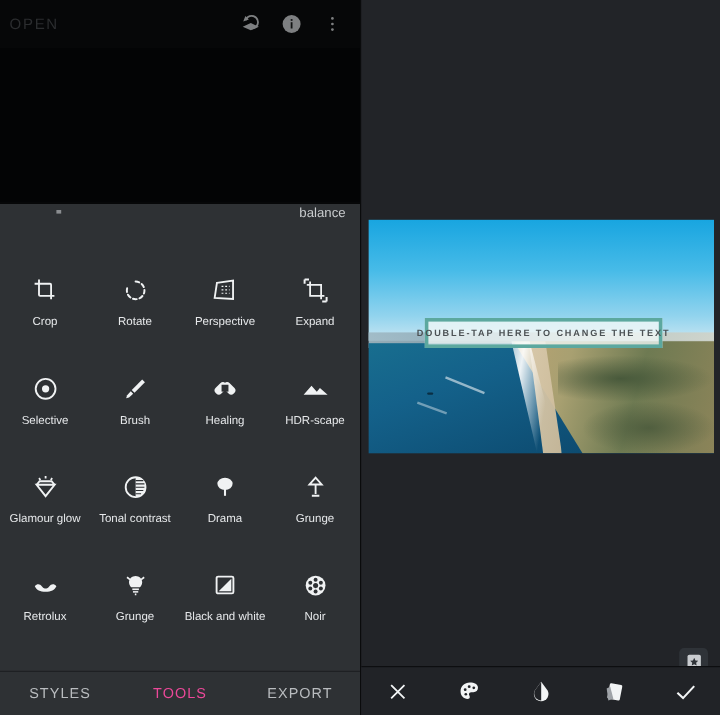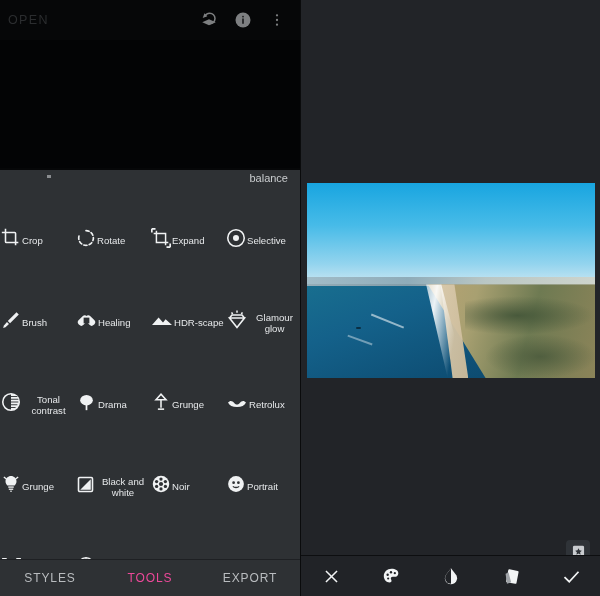--- a/index.html
+++ b/index.html
@@ -12,22 +12,22 @@
   .topbar-title{font-size:12.5px;letter-spacing:1.4px;color:#2b2d2f;margin-left:8px;flex:1;}
   .tb-ic{width:34px;height:34px;display:flex;align-items:center;justify-content:center;opacity:.55;}
   .canvas-left{position:absolute;top:40px;left:0;width:300px;height:128px;background:#030405;}
 
   .toolsheet{position:absolute;left:0;top:170px;width:300px;height:390px;background:#2e3134;}
   .peek{position:absolute;top:0;left:0;width:300px;height:22px;}
   .peek-lbl{position:absolute;right:12px;top:2px;font-size:11px;color:#c9ccce;padding-left:33px;}
   .peek-dot{position:absolute;left:47px;top:5px;width:4px;height:3px;background:#8a8d90;}
 
   .grid{position:absolute;top:22px;left:0;width:300px;display:flex;flex-wrap:wrap;}
-  .cell{width:75px;height:82px;display:flex;flex-direction:row;align-items:center;
-        justify-content:flex-start;padding-top:10px;box-sizing:border-box;position:relative;}
+  .cell{width:75px;height:82px;display:flex;flex-direction:column;align-items:center;
+        justify-content:flex-end;padding-top:10px;box-sizing:border-box;position:relative;}
   .ic{height:30px;display:flex;align-items:center;justify-content:center;}
   .cell-lbl{margin-top:6px;font-size:9.6px;line-height:11.5px;color:#e6e8ea;text-align:center;
             max-width:70px;}
 
   .tabbar{position:absolute;bottom:0;left:0;width:300px;height:36px;background:#2e3134;
           border-top:1px solid #1e2023;display:flex;align-items:center;}
   .tab{flex:1;text-align:center;font-size:12px;letter-spacing:.9px;color:#b9bcbf;}
   .tab.active{color:#ec4899;}
 
   
@@ -125,20 +125,29 @@
 
         <div class="cell">
           <div class="ic">
             <svg width="22" height="22" viewBox="0 0 24 24" fill="none" stroke="#f0f2f3" stroke-width="1.8" stroke-dasharray="3.4 2.6" stroke-linecap="round">
               <path d="M12 4a8 8 0 1 1-7 4.2"></path>
             </svg>
           </div>
           <div class="cell-lbl">Rotate</div>
         </div>
 
+        <div class="cell">
+          <div class="ic">
+            <svg width="23" height="23" viewBox="0 0 24 24" fill="none" stroke="#f0f2f3" stroke-width="1.6">
+              <path d="M5 6l14-2v16L3 19z"></path>
+              <path d="M9 9h7M9 12h7M9 15h7" stroke-width="1" stroke-dasharray="1.6 1.6"></path>
+            </svg>
+          </div>
+          <div class="cell-lbl">Perspective</div>
+        </div>
 
         <div class="cell">
           <div class="ic">
             <svg width="22" height="22" viewBox="0 0 24 24" fill="none" stroke="#f0f2f3" stroke-width="1.6">
               <path d="M7 4v13h13"></path>
                 <path d="M4 7h13v13"></path>
               <path d="M2 2h4M2 2v4M22 22h-4M22 22v-4" stroke-width="1.8"></path>
             </svg>
           </div>
           <div class="cell-lbl">Expand</div>
@@ -331,20 +340,23 @@
       <div class="land"></div>
       <div class="scrub"></div>
       <div class="scrub2"></div>
       <div class="beach"></div>
       <div class="surf"></div>
       <div class="wave1"></div>
       <div class="wave2"></div>
       <div class="boat"></div>
     </div>
 
+    <div class="txtbox">
+      <span>DOUBLE-TAP HERE TO CHANGE THE TEXT</span>
+    </div>
 
     <div class="bookmark">
       <svg width="13" height="15" viewBox="0 0 14 16">
         <rect x="1" y="0.6" width="12" height="14.8" rx="1.6" fill="#c9ccd0"></rect>
         <path d="M7 3.4l1.1 2.3 2.5.35-1.85 1.8.45 2.5L7 9.2l-2.2 1.15.45-2.5L3.4 6.05l2.5-.35z" fill="#2f3338"></path>
       </svg>
     </div>
 
     <div class="btmbar">
       <div class="bb">

